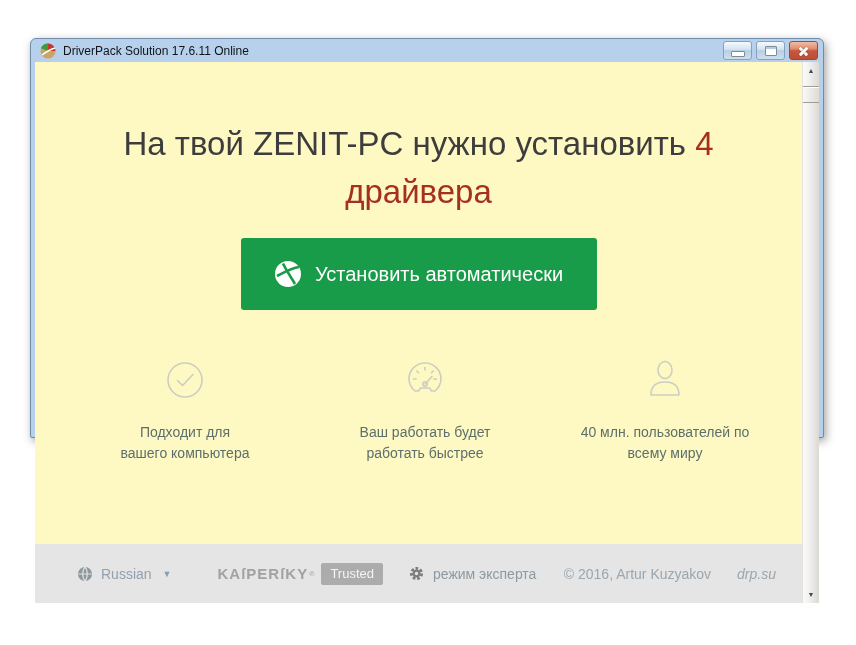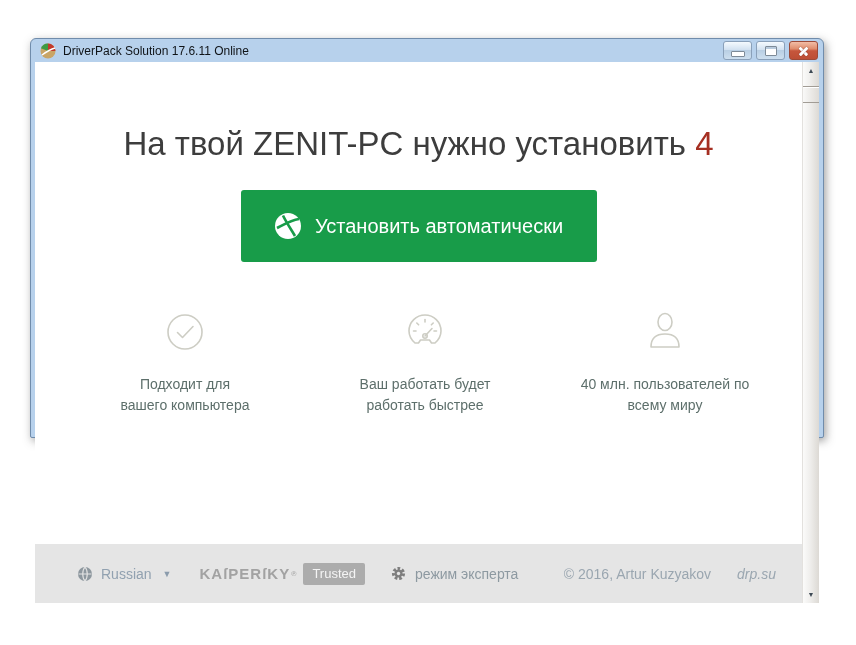--- a/index.html
+++ b/index.html
@@ -28,21 +28,21 @@
     background:linear-gradient(#f2bda6 0%,#e08d6d 40%,#c6563c 52%,#bd4e35 100%);
   }
   .glyph-min{width:12px;height:4px;background:#fff;border:1px solid #7e8b98;border-radius:1px;margin-top:6px;}
   .glyph-max{width:10px;height:8px;background:#fff;border:1px solid #7e8b98;border-radius:1px;box-shadow:inset 0 2px 0 #b9cbdd;}
   .glyph-close{position:relative;width:13px;height:13px;}
   .glyph-close span{position:absolute;left:1px;top:5.5px;width:11px;height:2.6px;background:#fff;border-radius:1px;box-shadow:0 0 1px #6d2417;}
   .glyph-close span.a{transform:rotate(45deg);}
   .glyph-close span.b{transform:rotate(-45deg);}
   
   .window-body{
-    position:relative;margin:0 4px 4px 4px;height:541px;background:#ffffff;overflow:hidden;
+    position:relative;margin:0 4px 4px 4px;height:541px;background:#fef9c3;overflow:hidden;
   }
   .main-area{margin-right:17px;text-align:center;}
   .heading{
     margin-top:58px;font-size:33px;line-height:48px;font-weight:300;color:#3d3d3d;
   }
   .heading .hl{color:#a52f22;}
   .install-btn{
     margin:22px auto 0 auto;width:356px;height:72px;border:none;border-radius:3px;
     background:#189c49;color:#ffffff;font-size:20px;font-weight:300;
     display:flex;align-items:center;justify-content:center;gap:13px;cursor:pointer;
@@ -53,21 +53,21 @@
   .icon-wrap{height:52px;display:flex;align-items:center;justify-content:center;}
   .feature-label{margin-top:16px;font-size:14px;line-height:21px;color:#5d6f6b;}
   
   .footer{
     position:absolute;left:0;bottom:0;height:59px;width:calc(100% - 17px);
     background:#e5e5e5;display:flex;align-items:center;box-sizing:border-box;
     padding:0 26px 0 42px;color:#98a4ad;font-size:14px;text-align:right;
   }
   .lang-group{display:flex;align-items:center;gap:8px;cursor:pointer;color:#91a1b0;}
   .lang-caret{font-size:9px;color:#8b9cac;margin-left:3px;}
-  .kaspersky{display:flex;align-items:center;margin-left:28px;}
+  .kaspersky{display:flex;align-items:center;margin-left:46px;}
   .kasp-brand{font-size:15px;letter-spacing:1px;color:#a2a2a2;font-weight:bold;}
   .kasp-mark{font-size:7px;color:#a2a2a2;vertical-align:super;margin-left:1px;}
   .trusted-badge{
     margin-left:7px;background:#acacac;color:#f4f4f4;font-size:13px;
     padding:3px 9px 4px 9px;border-radius:2px;
   }
   .expert-group{display:flex;align-items:center;gap:9px;margin-left:26px;cursor:pointer;color:#8d99a1;}
   .copyright{margin-left:auto;color:#9aa6b0;}
   .site-link{margin-left:26px;color:#9aa6b0;cursor:pointer;font-style:italic;}
   
@@ -114,21 +114,21 @@
             <span class="a"></span>
             <span class="b"></span>
           </span>
       </div>
     </div>
   </div>
 
   <div class="window-body">
     <div class="main-area">
 
-      <div class="heading"><span>На твой ZENIT-PC нужно установить </span><span class="hl">4</span><br>
+      <div class="heading"><span>На твой ZENIT-PC нужно установить </span><span class="hl">4</span><br><span class="hl">драйвера</span>
       </div>
 
       <button class="install-btn">
         <svg width="28" height="28" viewBox="0 0 28 28">
           <circle cx="14" cy="14" r="13" fill="#ffffff"></circle>
           <path d="M3 16 C9 13 17 8 25 7" stroke="#189c49" stroke-width="2.6" fill="none"></path>
           <path d="M9 3.5 C12 10 17 17 21 24" stroke="#189c49" stroke-width="2.6" fill="none"></path>
         </svg>
         <span>Установить автоматически</span>
       </button>

